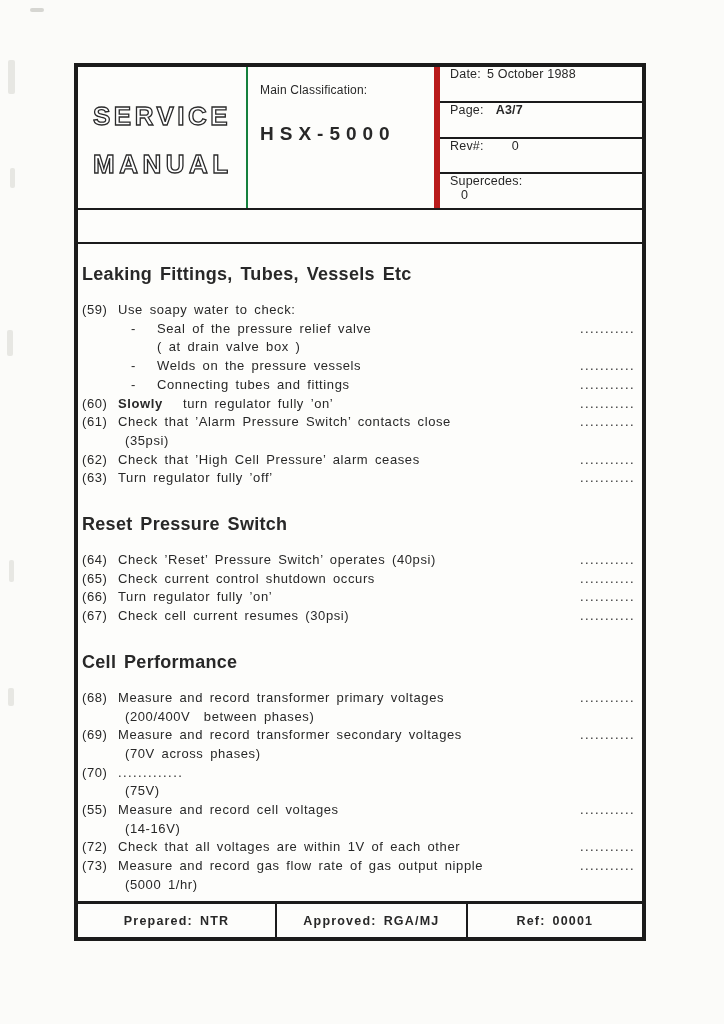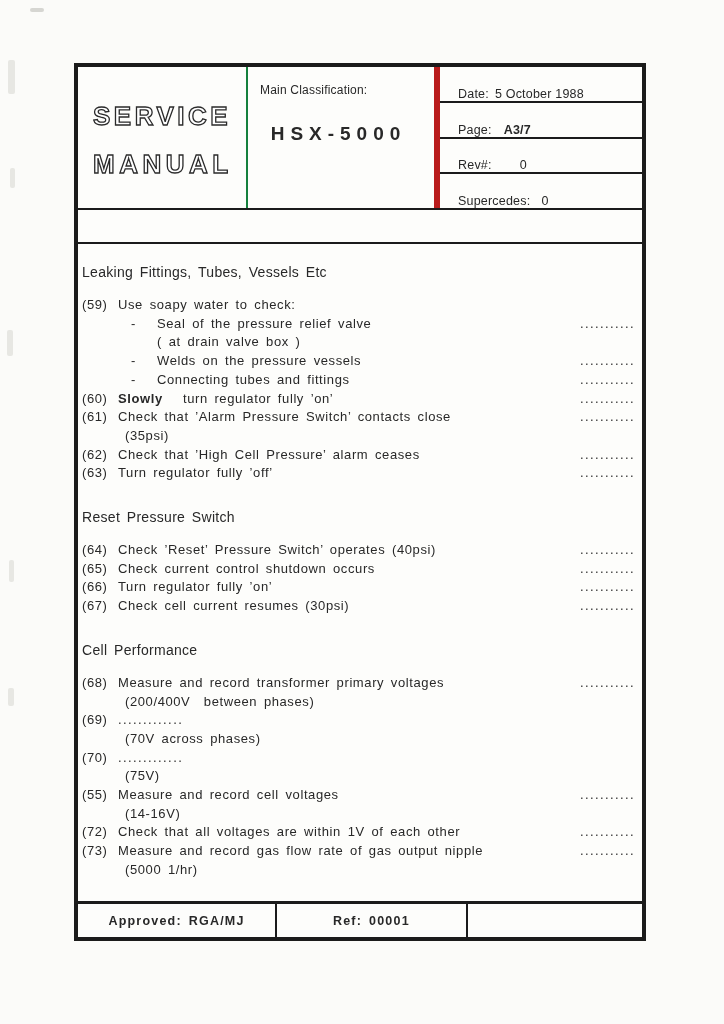--- a/index.html
+++ b/index.html
@@ -14,38 +14,38 @@
     position:absolute;left:74px;top:63px;width:572px;height:878px;
     box-sizing:border-box;border:4px solid #1b1b1b;background:#fdfdfb;
     display:flex;flex-direction:column;
   }
   
   .header{display:flex;height:141px;border-bottom:2px solid #1b1b1b;flex:none;}
   .h-left{width:170px;border-right:2px solid #15803d;box-sizing:border-box;position:relative;flex:none;}
   .h-left svg{display:block;}
   .h-mid{width:192px;border-right:6px solid #b91c1c;box-sizing:border-box;padding:16px 0 0 12px;flex:none;}
   .class-label{font-size:12px;letter-spacing:0.2px;}
-  .model{margin-top:26px;text-align:center;font-weight:bold;font-size:19px;letter-spacing:6px;padding-right:17px;}
+  .model{margin-top:26px;font-weight:bold;font-size:19px;letter-spacing:6px;padding-right:17px;}
   .h-right{flex:1;display:flex;flex-direction:column;}
-  .meta-row{flex:1;display:flex;align-items:flex-end;padding-left:18px;border-bottom:2px solid #1b1b1b;font-size:12.5px;letter-spacing:0.2px;}
-  .meta-row:last-child{border-bottom:none;}
+  .meta-row{flex:1;display:flex;align-items:flex-start;padding-left:10px;border-bottom:2px solid #1b1b1b;font-size:12.5px;letter-spacing:0.2px;}
+  .meta-row:last-child{border-bottom:none;flex-direction:column;}
   .meta-row:nth-child(1) .meta-value{margin-left:6px;}
   .meta-row:nth-child(2) .meta-value{margin-left:12px;font-weight:bold;}
   .meta-row:nth-child(3) .meta-value{margin-left:28px;}
   .meta-row:nth-child(4) .meta-value{margin-left:11px;}
   
   .band{height:32px;border-bottom:2px solid #1b1b1b;flex:none;}
   
   .content{
     flex:1;box-sizing:border-box;overflow:hidden;
     padding:20px 8px 6px 4px;border-bottom:3px solid #1b1b1b;
     font-size:13px;letter-spacing:0.6px;word-spacing:2.5px;
   }
   .section:not(:first-child){margin-top:26px;}
-  .heading{font-weight:normal;font-size:14px;letter-spacing:0.3px;margin-bottom:16px;}
+  .heading{font-weight:bold;font-size:18px;letter-spacing:0.3px;margin-bottom:16px;}
   .row{display:grid;grid-template-columns:36px 1fr 54px;line-height:18.7px;align-items:baseline;}
   .row .body{white-space:pre-wrap;}
   .row.sub .body{padding-left:13px;}
   .row .bullet{display:inline-block;width:26px;}
   .row.subcont .body{padding-left:39px;}
   .row.cont .body{padding-left:7px;}
   .dots{font-size:13px;letter-spacing:1.4px;color:#2e2e2e;white-space:nowrap;overflow:hidden;}
   
   .footer{height:33px;display:flex;flex:none;font-weight:bold;font-size:12.5px;letter-spacing:1.2px;word-spacing:3px;}
   .f-cell{display:flex;align-items:center;justify-content:center;gap:7px;box-sizing:border-box;border-right:2px solid #1b1b1b;}
@@ -192,20 +192,21 @@
           <span class="body"><span>Measure and record transformer primary voltages</span></span>
           <span class="dots">.............</span>
         </div>
         <div class="row cont">
           <span class="num"></span>
           <span class="body"><span>(200/400V  between phases)</span></span>
           <span class="dots"></span>
         </div>
         <div class="row item">
           <span class="num">(69)</span>
+          <span class="body"><span>Measure and record transformer secondary voltages</span></span>
           <span class="dots">.............</span>
         </div>
         <div class="row cont">
           <span class="num"></span>
           <span class="body"><span>(70V across phases)</span></span>
           <span class="dots"></span>
         </div>
         <div class="row item">
           <span class="num">(70)</span>
           <span class="dots">.............</span>
@@ -237,20 +238,24 @@
         </div>
         <div class="row cont">
           <span class="num"></span>
           <span class="body"><span>(5000 1/hr)</span></span>
           <span class="dots"></span>
         </div>
       </div>
     </div>
 
   <div class="footer">
+    <div class="f-cell">
+      <span>Prepared:</span>
+      <span>NTR</span>
+    </div>
     <div class="f-cell">
       <span>Approved:</span>
       <span>RGA/MJ</span>
     </div>
     <div class="f-cell">
       <span>Ref:</span>
       <span>00001</span>
     </div>
   </div>
 

